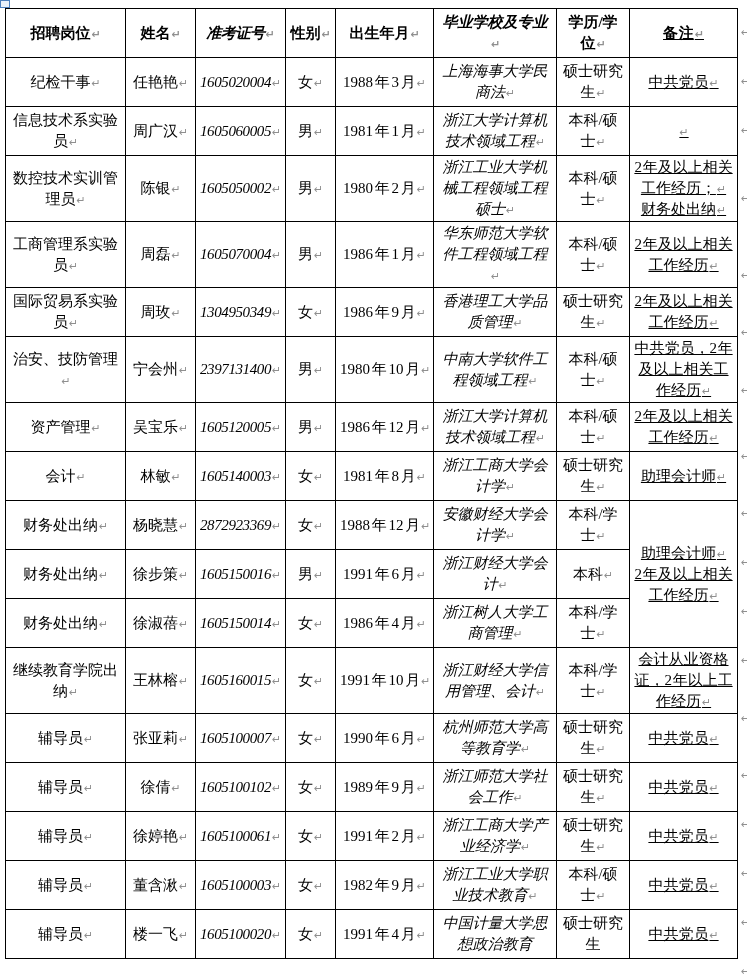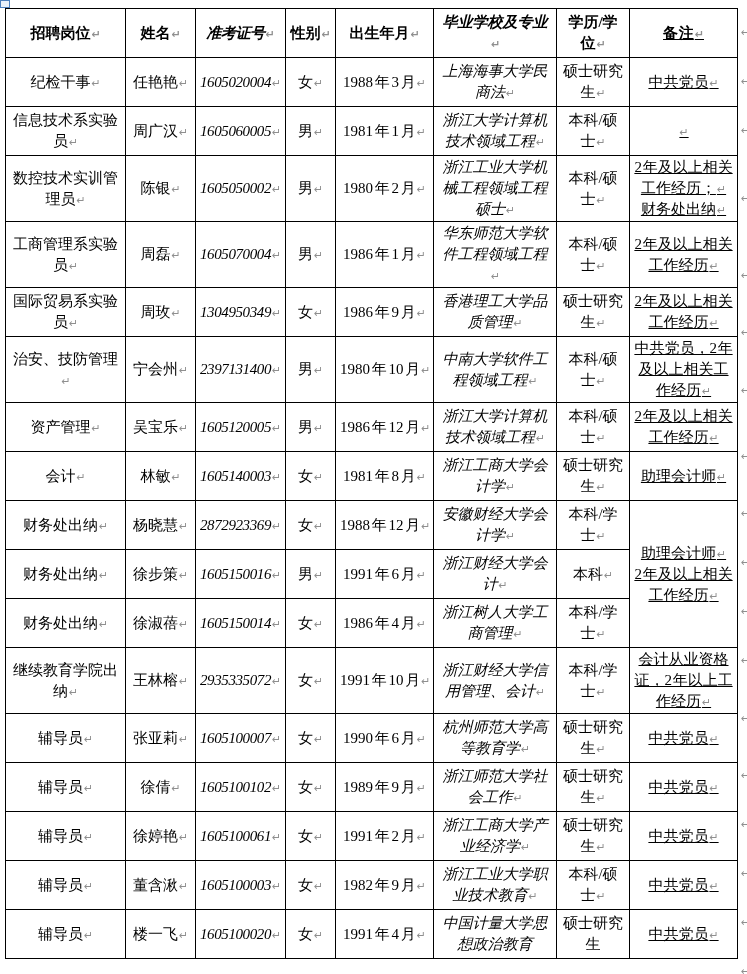--- a/index.html
+++ b/index.html
@@ -373,21 +373,21 @@
         </td>
       </tr>
       <tr>
         <td class="c-position">
           <div class="para"><span class="ptext">继续教育学院出纳</span><span class="pmark">↵</span></div>
         </td>
         <td class="c-name">
           <div class="para"><span class="ptext">王林榕</span><span class="pmark">↵</span></div>
         </td>
         <td class="c-ticket">
-          <div class="para"><span class="ptext">2935335072</span><span class="pmark">↵</span></div>
+          <div class="para"><span class="ptext">1605160015</span><span class="pmark">↵</span></div>
         </td>
         <td class="c-gender">
           <div class="para"><span class="ptext">女</span><span class="pmark">↵</span></div>
         </td>
         <td class="c-birth">
           <div class="para"><span class="ptext">1991 年 10 月</span><span class="pmark">↵</span></div>
         </td>
         <td class="c-school">
           <div class="para"><span class="ptext">浙江财经大学信用管理、会计</span><span class="pmark">↵</span></div>
         </td>

